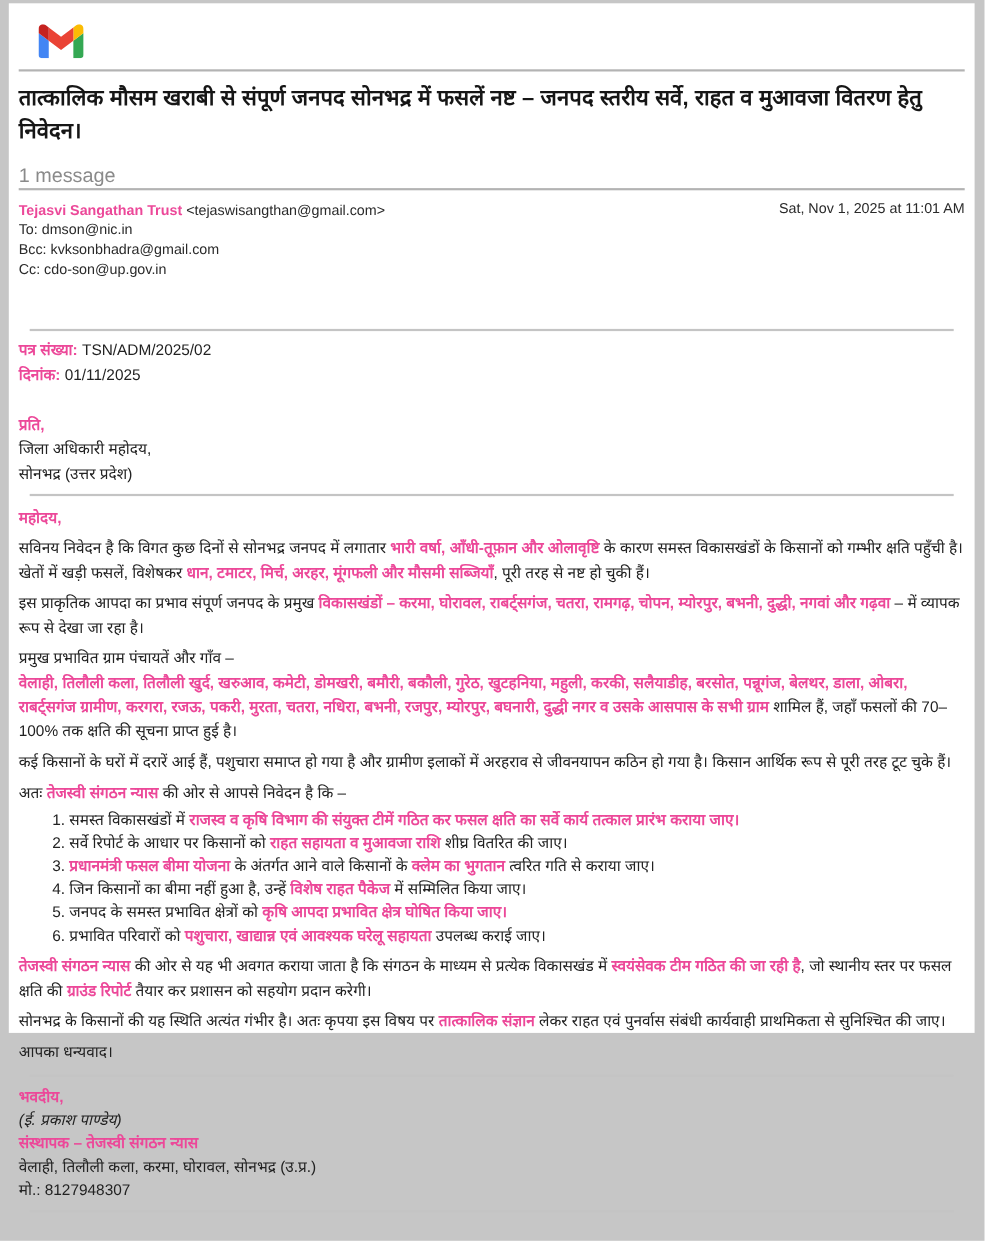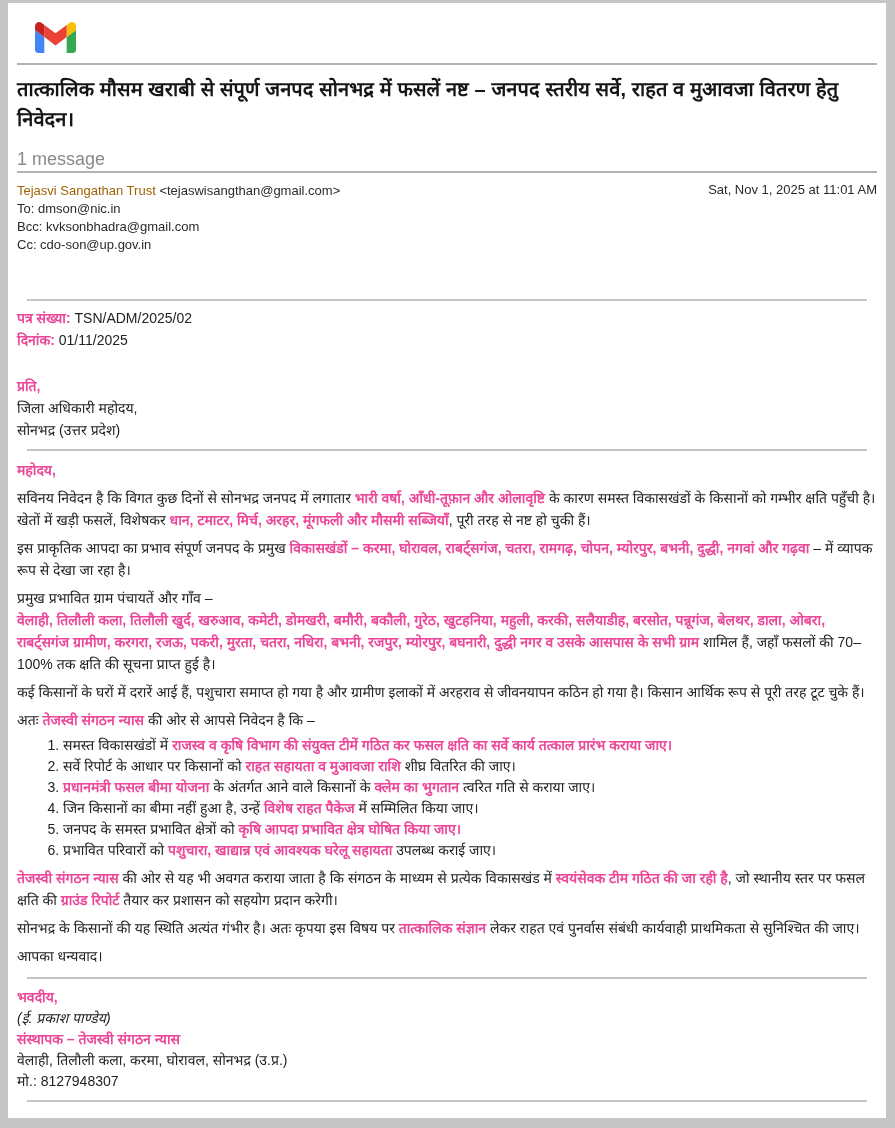--- a/index.html
+++ b/index.html
@@ -6,39 +6,39 @@
   html, body { width: 895px; height: 1128px; }
   body {
     background: #c6c6c6;
     font-family: "Liberation Sans", "DejaVu Sans", sans-serif;
     position: relative;
     overflow: hidden;
   }
   .page {
     position: absolute;
     top: 3px; left: 8px;
-    width: 878px; height: 1115px;
+    width: 878px; height: 936px;
     background: #ffffff;
     color: #1f1f1f;
   }
   .inner { padding: 0 9px; }
   .logo-row { padding: 19px 0 0 18px; height: 50px; }
   .logo-row svg { width: 41px; height: 31px; display: block; }
   .hr-main { height: 2px; background: #b3b3b3; border: 0; }
   .hr-main.top { margin-top: 10px; }
   .hr-body { height: 2px; background: #c4c4c4; border: 0; margin: 0 10px; }
   .subject {
     font-size: 20px; font-weight: 700; line-height: 30px;
     margin-top: 9px; color: #161616; letter-spacing: 0.1px;
   }
   .msgcount { font-size: 18px; color: #8a8a8a; margin-top: 17px; line-height: 16px; }
   .hr-main.below-count { margin-top: 4px; }
   .msghead { display: flex; justify-content: space-between; align-items: flex-start; margin-top: 9px; }
   .msghead-left { font-size: 13px; line-height: 18px; color: #2a2a2a; }
-  .sender-name { font-weight: 400; color: #a16207; }
+  .sender-name { font-weight: 700; color: #ec4899; }
   .msgdate { font-size: 13px; color: #2a2a2a; white-space: nowrap; }
   .letter { margin-top: 45px; font-size: 14px; line-height: 22px; color: #222; }
   .letter .block { margin-top: 6px; }
   .letter .block.addr { margin-top: 24px; margin-bottom: 8px; }
   .letter p { margin-top: 6px; }
   .letter p.sal { margin-top: 8px; }
   ol.requests { margin: 4px 0 4px 0; padding-left: 46px; }
   ol.requests li { line-height: 21px; }
   .closing-row { margin-top: 6px; }
   .hr-body.pre-sig { margin-top: 10px; }

